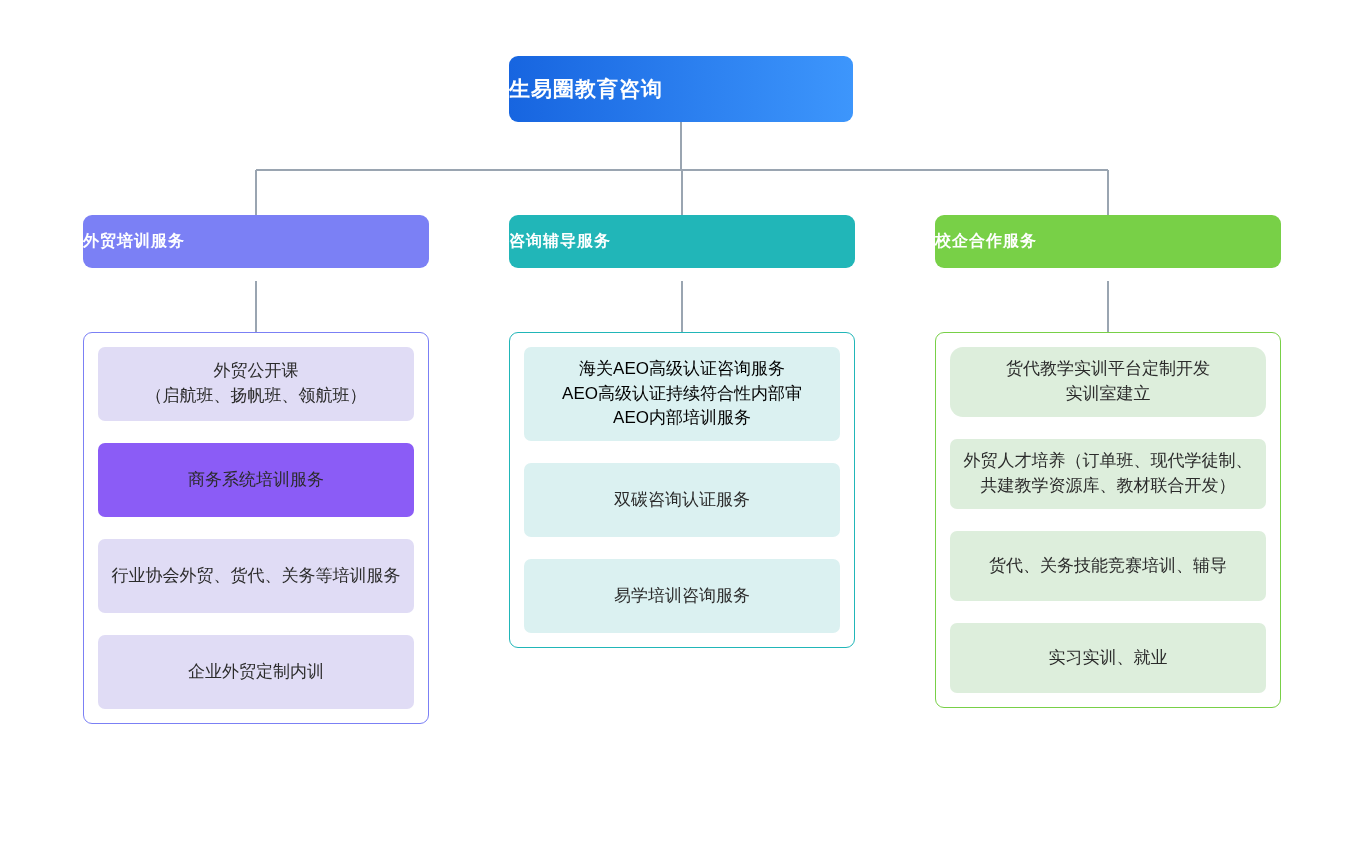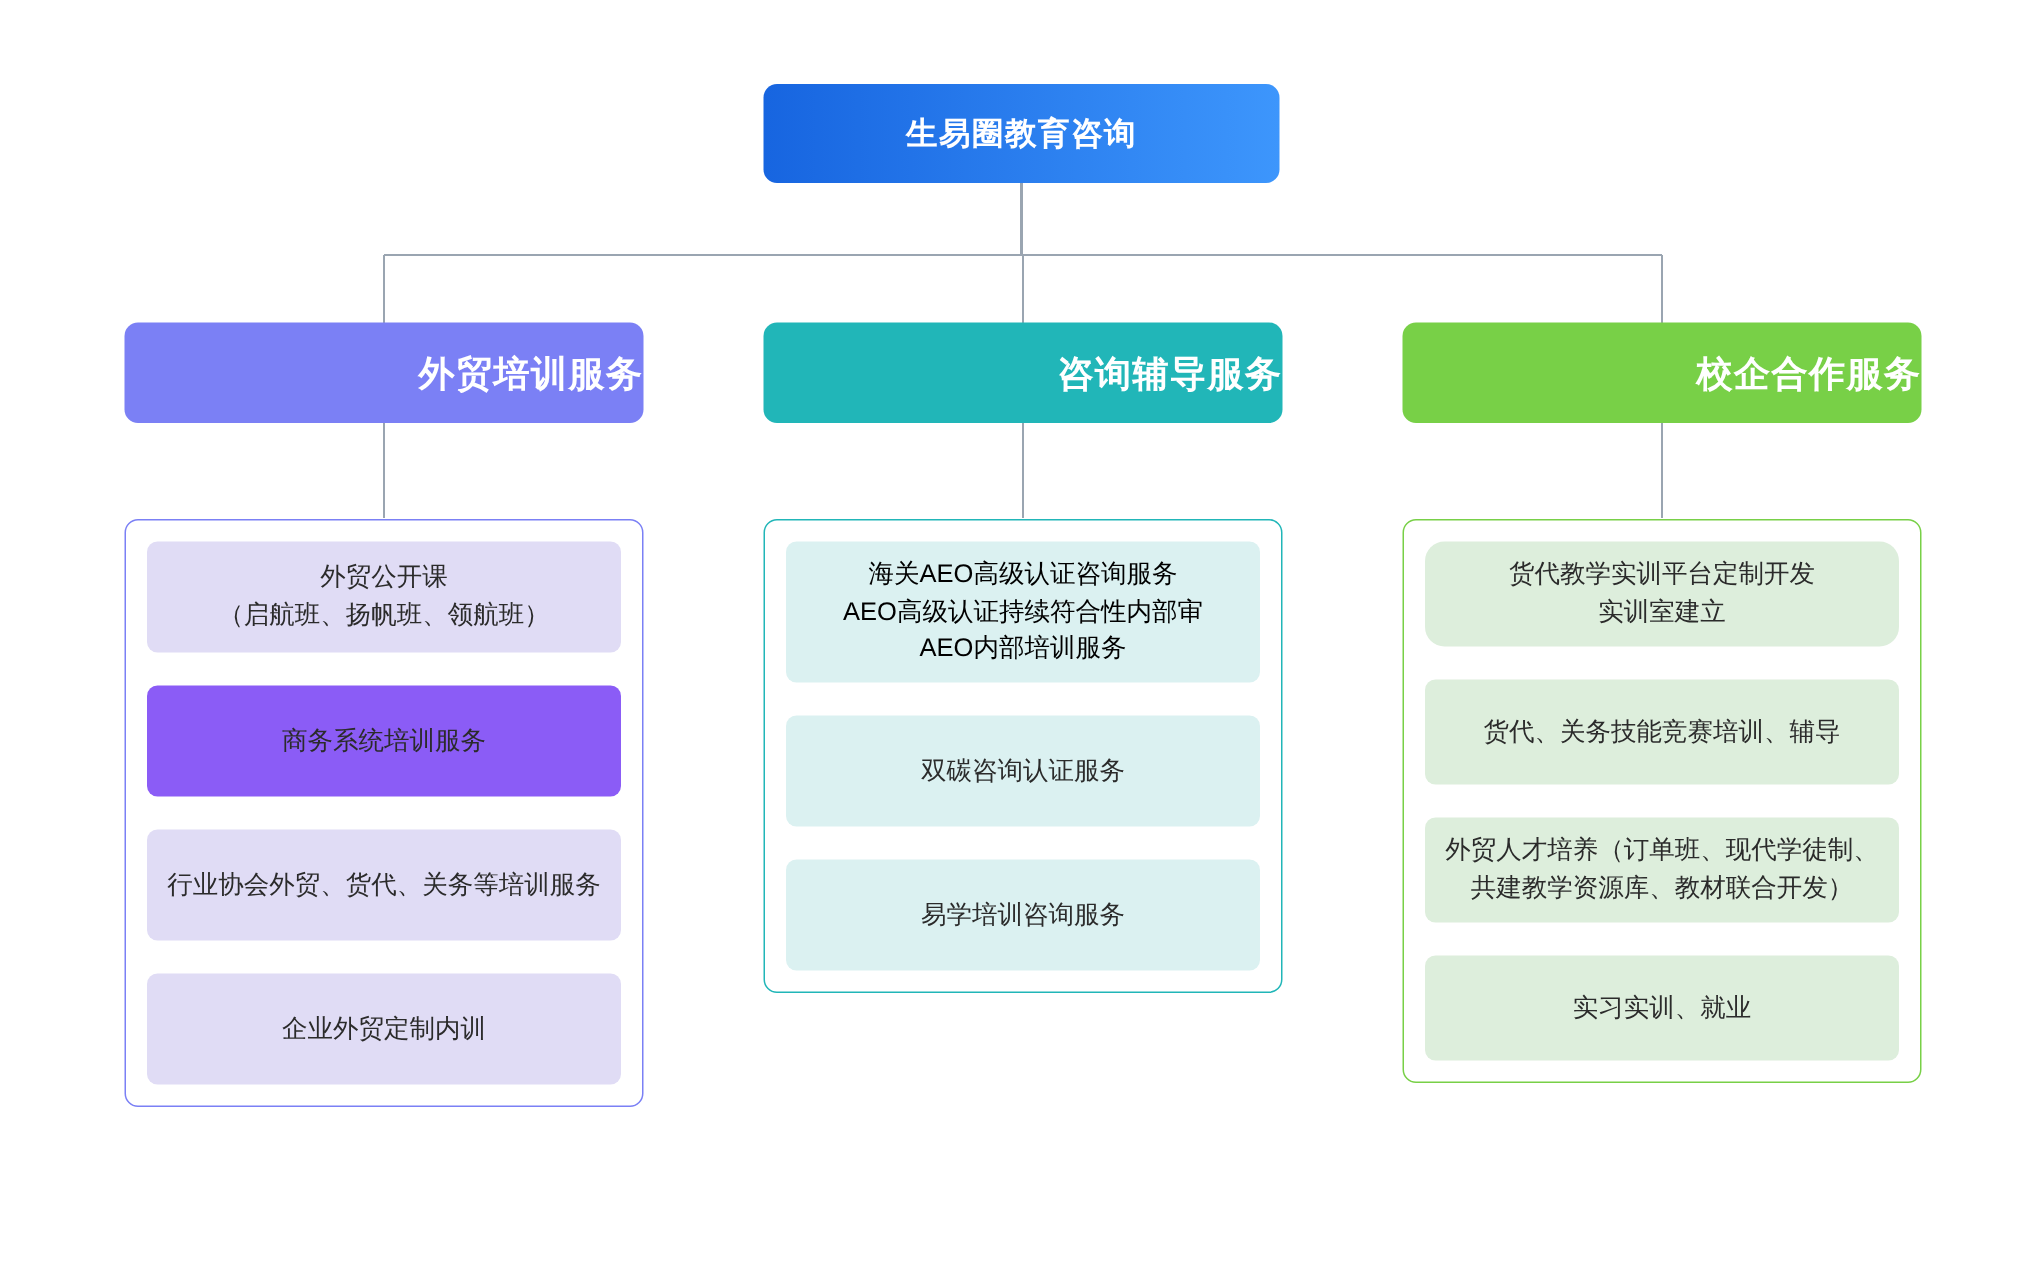--- a/index.html
+++ b/index.html
@@ -33,48 +33,47 @@
   
   .root-node {
     position: absolute;
     left: 509px;
     top: 56px;
     width: 344px;
     height: 66px;
     border-radius: 9px;
     display: flex;
     align-items: center;
-    justify-content: center;
     color: #ffffff;
     font-size: 21px;
     font-weight: bold;
     letter-spacing: 1px;
     box-sizing: border-box;
     font-family: Liberation Serif, serif;
   }
 
   
   .column {
     position: absolute;
     top: 215px;
     width: 346px;
   }
   .column.col-0 { left: 83px; }
   .column.col-1 { left: 509px; }
   .column.col-2 { left: 935px; }
 
   .col-header {
     width: 100%;
-    height: 67px;
+    height: 53px;
     border-radius: 9px;
     display: flex;
     align-items: center;
-    justify-content: flex-end;
+    justify-content: flex-start;
     color: #ffffff;
-    font-size: 24px;
+    font-size: 16px;
     font-weight: bold;
     letter-spacing: 1px;
     box-sizing: border-box;
   }
 
   .col-body {
     margin-top: 64px;
     width: 100%;
     border-radius: 9px;
     border: 1.5px solid #cccccc;
@@ -169,24 +168,24 @@
   <div class="column col-2">
     <div class="col-header" style="background: rgb(120, 208, 71);">
       <span>校企合作服务</span>
     </div>
     <div class="col-body" style="border-color: rgb(120, 208, 71);">
       <div class="leaf-card" style="background: rgb(221, 238, 220); color: rgb(43, 43, 43); border-radius: 13px;">
         <span class="leaf-text">货代教学实训平台定制开发
 实训室建立</span>
       </div>
       <div class="leaf-card" style="background: rgb(221, 238, 220); color: rgb(43, 43, 43);">
-        <span class="leaf-text">货代、关务技能竞赛培训、辅导</span>
+        <span class="leaf-text">外贸人才培养（订单班、现代学徒制、共建教学资源库、教材联合开发）</span>
       </div>
       <div class="leaf-card" style="background: rgb(221, 238, 220); color: rgb(43, 43, 43);">
-        <span class="leaf-text">外贸人才培养（订单班、现代学徒制、共建教学资源库、教材联合开发）</span>
+        <span class="leaf-text">货代、关务技能竞赛培训、辅导</span>
       </div>
       <div class="leaf-card" style="background: rgb(221, 238, 220); color: rgb(43, 43, 43);">
         <span class="leaf-text">实习实训、就业</span>
       </div>
     </div>
   </div>
 
 </div>
 
 </body></html>

